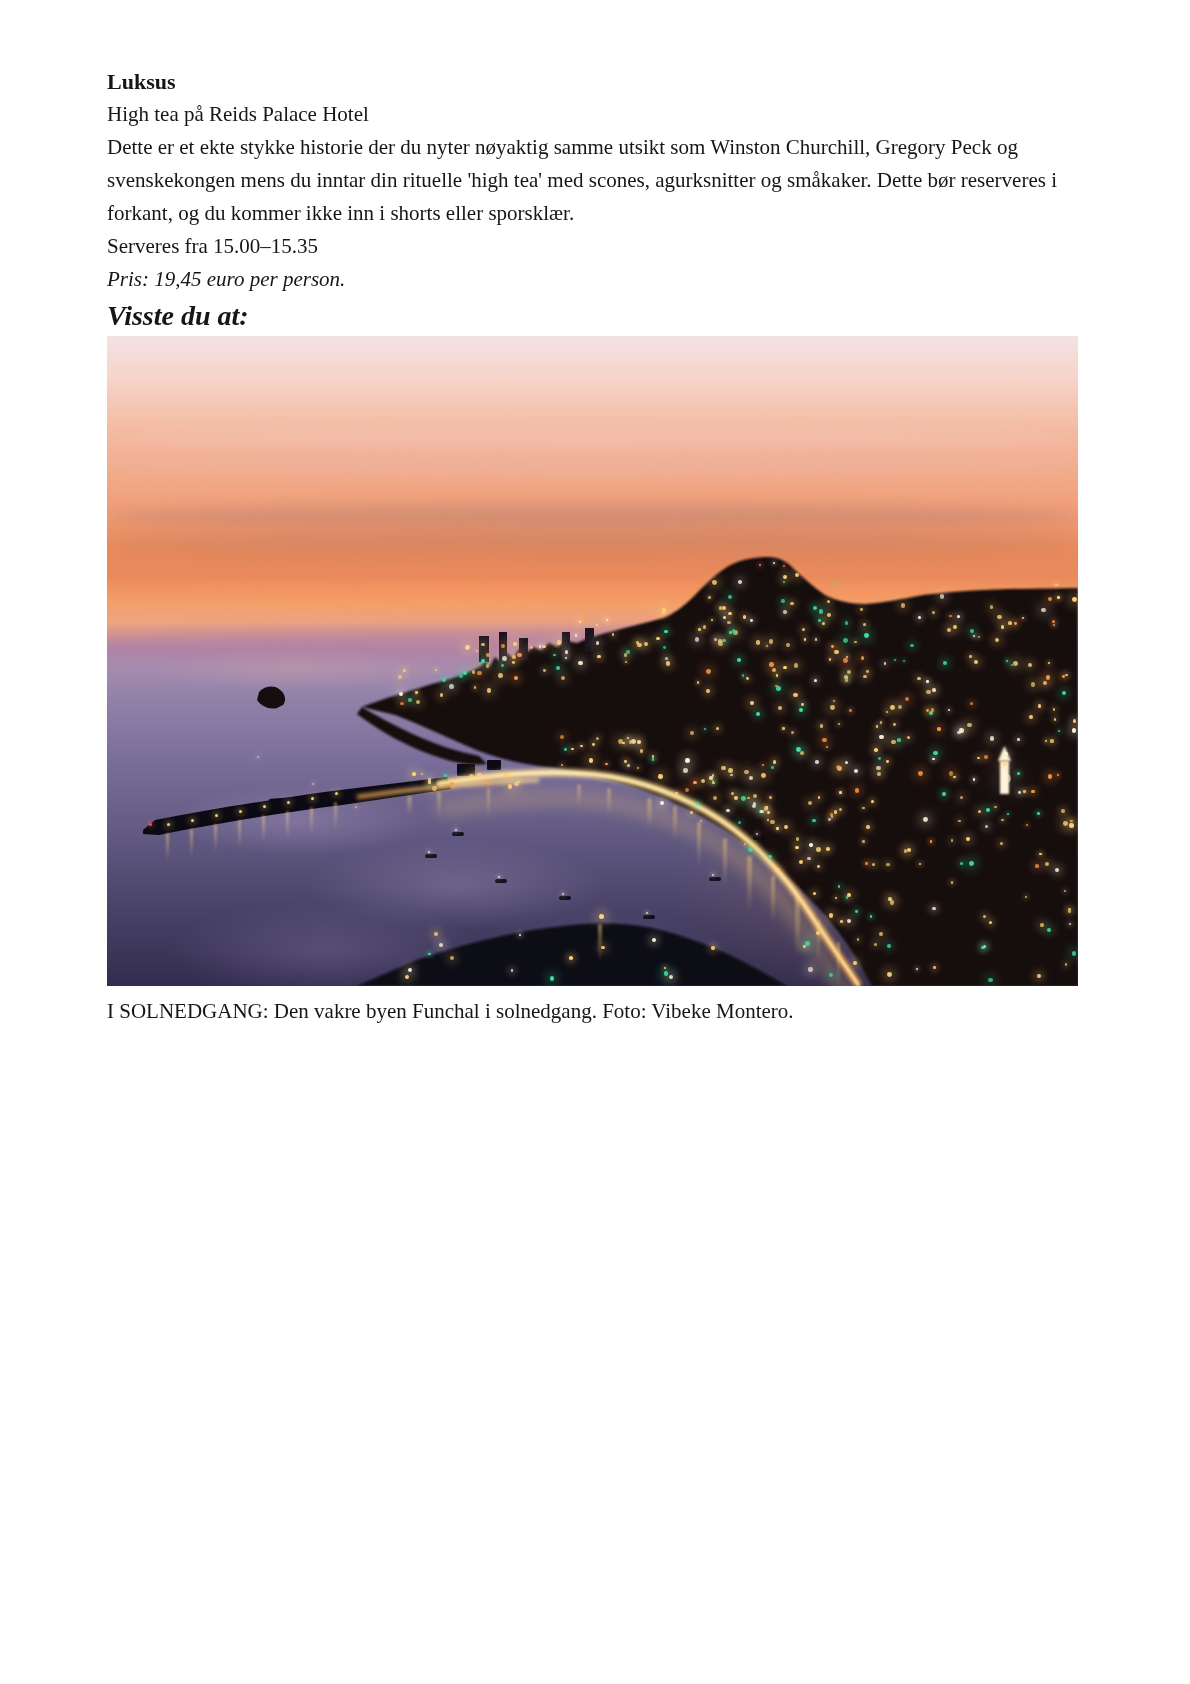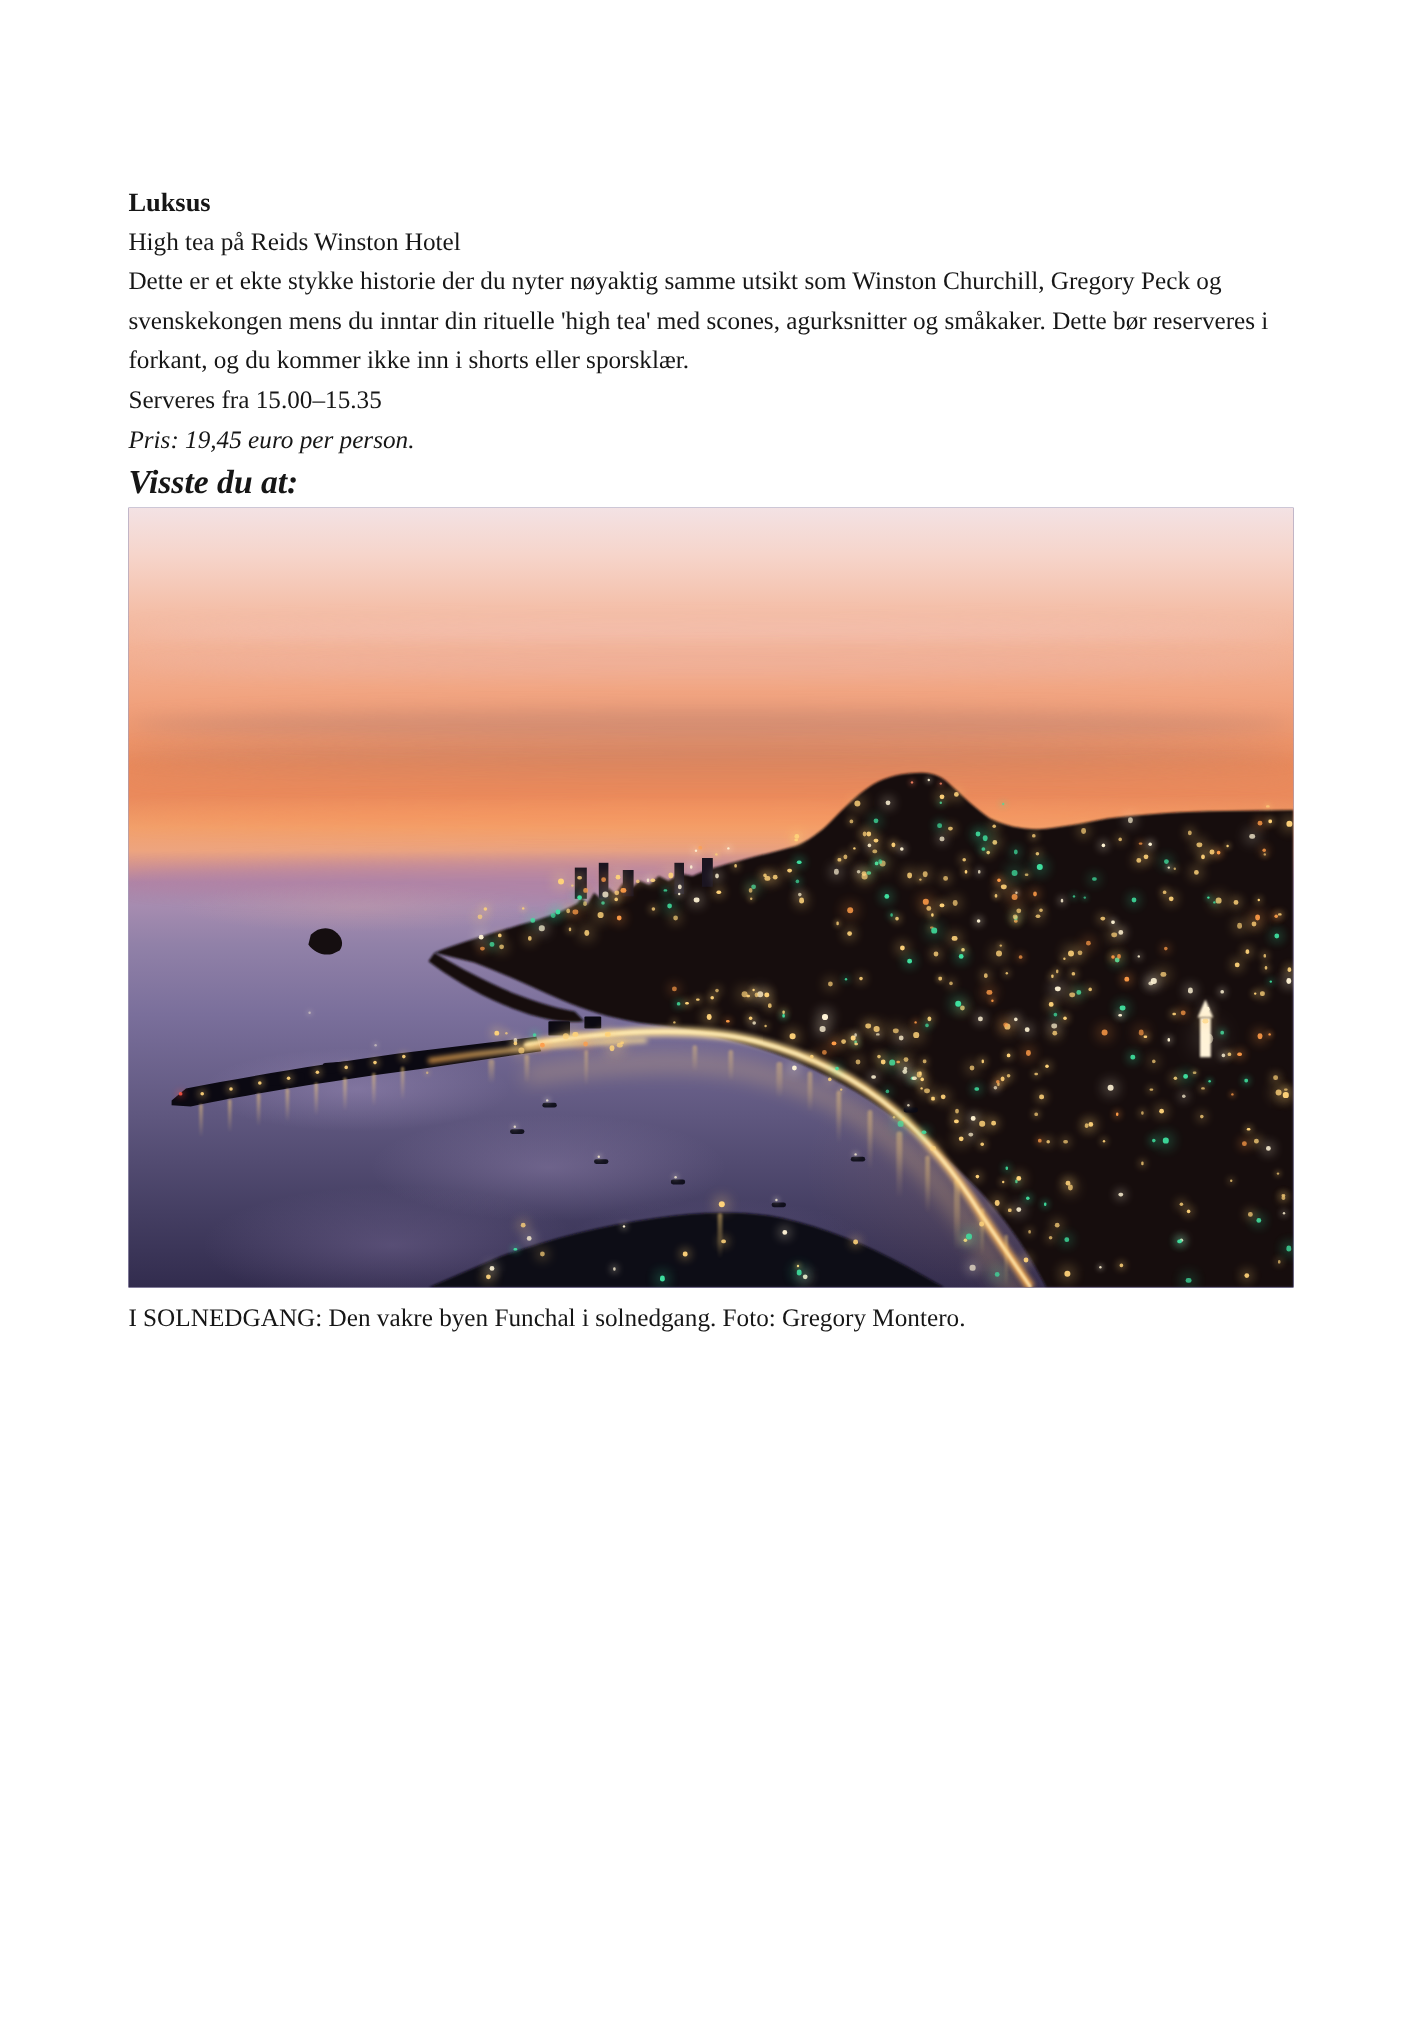--- a/index.html
+++ b/index.html
@@ -11,22 +11,21 @@
     background:#ffffff;
     overflow:hidden;
     font-family:"Liberation Serif","DejaVu Serif",serif;
     color:#161616;
   }
   .content{
     position:absolute;
     left:107px;
     top:0;
     width:978px;
-    padding-top:114px;
-    margin-top:38px;
+    padding-top:65px;
   }
   .content p, .content h3, .content h2{margin:0;}
   .section-title{
     font-size:22px;
     line-height:33px;
     font-weight:bold;
     margin-bottom:13px;
   }
   .subtitle{
     font-size:21px;
@@ -81,21 +80,21 @@
   .boat{position:absolute;border-radius:2px;}
   .patch{position:absolute;border-radius:50%;}
   .cloud{position:absolute;left:0;width:100%;border-radius:50%;}
 </style>
 </head>
 <body>
 
 <div class="page" style="background: rgb(255, 255, 255); color: rgb(22, 22, 22);">
   <div class="content">
     <h3 class="section-title">Luksus</h3>
-    <p class="subtitle">High tea på Reids Winston Hotel</p>
+    <p class="subtitle">High tea på Reids Palace Hotel</p>
     <p class="body-par">Dette er et ekte stykke historie der du nyter nøyaktig samme utsikt som Winston Churchill, Gregory Peck og svenskekongen mens du inntar din rituelle 'high tea' med scones, agurksnitter og småkaker. Dette bør reserveres i forkant, og du kommer ikke inn i shorts eller sporsklær.</p>
     <p class="serving">Serveres fra 15.00–15.35</p>
     <p class="price">Pris: 19,45 euro per person.</p>
     <h2 class="fact-heading">Visste du at:</h2>
 
     <figure class="figure">
       <div class="photo" id="photo" title="Den vakre byen Funchal i solnedgang">
         <div class="layer" id="photoBg" style="background: linear-gradient(rgb(243, 226, 228) 0%, rgb(246, 213, 203) 6%, rgb(244, 188, 164) 14%, rgb(242, 169, 136) 22%, rgb(239, 154, 114) 28%, rgb(233, 138, 92) 33%, rgb(234, 138, 92) 37%, rgb(242, 160, 107) 41%, rgb(237, 164, 127) 44%, rgb(210, 147, 145) 46%, rgb(176, 132, 166) 48%, rgb(166, 140, 176) 51%, rgb(145, 129, 168) 56%, rgb(122, 111, 155) 65%, rgb(95, 87, 127) 78%, rgb(69, 63, 99) 90%, rgb(50, 44, 78) 100%);"></div>
         <div class="layer" id="skyStreaks">
             <div class="cloud" style="top: 95px; height: 16px; background: rgba(242, 200, 195, 0.4); filter: blur(7px);"></div>
@@ -674,16 +673,16 @@
             <span class="lt" style="left: 676px; top: 229px; width: 2px; height: 2px; background: rgb(255, 136, 102); opacity: 0.8; box-shadow: rgba(255, 136, 102, 0.45) 0px 0px 4.4px 1.2px;"></span>
             <span class="lt" style="left: 492px; top: 578px; width: 5px; height: 5px; background: rgb(255, 211, 122); opacity: 1; box-shadow: rgba(255, 211, 122, 0.45) 0px 0px 11px 3px;"></span>
             <span class="streak" style="left: 491px; top: 588px; width: 4px; height: 38px; background: linear-gradient(rgba(255, 211, 122, 0.5), rgba(0, 0, 0, 0)); filter: blur(1px);"></span>
             <span class="lt" style="left: 895px; top: 438px; width: 9px; height: 9px; background: rgb(255, 244, 214); opacity: 0.55; box-shadow: rgba(255, 244, 214, 0.45) 0px 0px 19.8px 5.4px;"></span>
             <span class="lt" style="left: 897px; top: 416px; width: 4px; height: 4px; background: rgb(255, 244, 214); opacity: 0.9; box-shadow: rgba(255, 244, 214, 0.45) 0px 0px 8.8px 2.4px;"></span>
             <span class="lt" style="left: 150px; top: 420px; width: 2px; height: 2px; background: rgb(255, 244, 214); opacity: 0.5; box-shadow: rgba(255, 244, 214, 0.45) 0px 0px 4.4px 1.2px;"></span>
             <span class="lt" style="left: 205px; top: 447px; width: 2px; height: 2px; background: rgb(255, 244, 214); opacity: 0.5; box-shadow: rgba(255, 244, 214, 0.45) 0px 0px 4.4px 1.2px;"></span>
             <span class="lt" style="left: 248px; top: 470px; width: 2px; height: 2px; background: rgb(255, 211, 122); opacity: 0.6; box-shadow: rgba(255, 211, 122, 0.45) 0px 0px 4.4px 1.2px;"></span>
           </div>
       </div>
-      <figcaption class="caption">I SOLNEDGANG: Den vakre byen Funchal i solnedgang. Foto: Gregory Montero.</figcaption>
+      <figcaption class="caption">I SOLNEDGANG: Den vakre byen Funchal i solnedgang. Foto: Vibeke Montero.</figcaption>
     </figure>
   </div>
 </div>
 
 </body></html>

